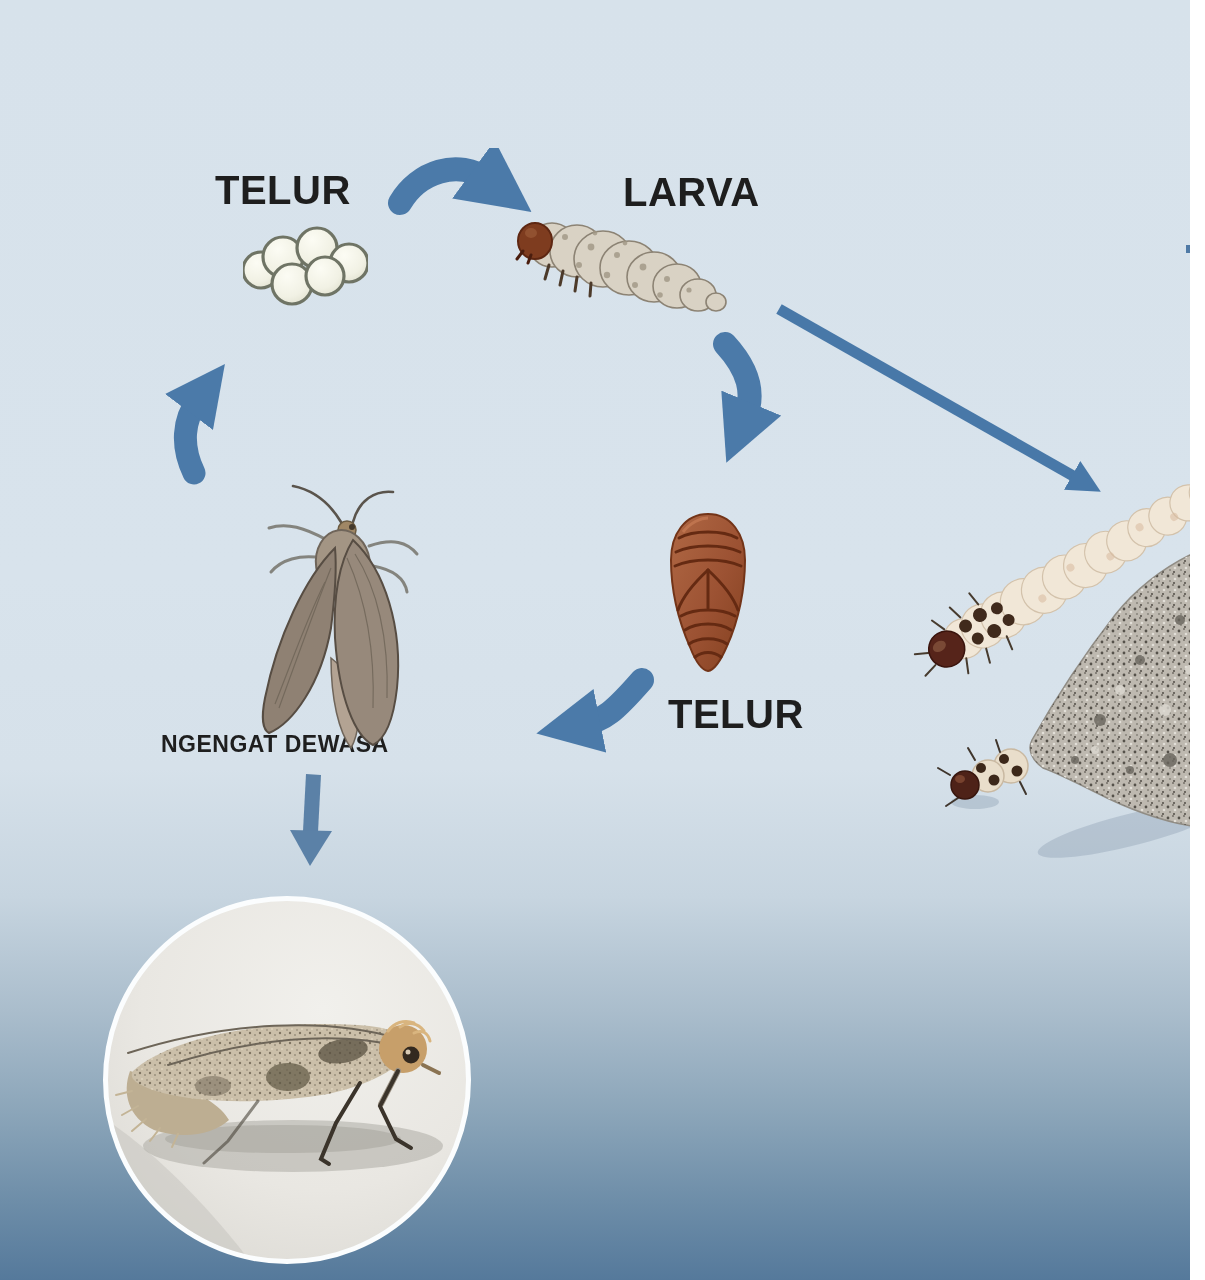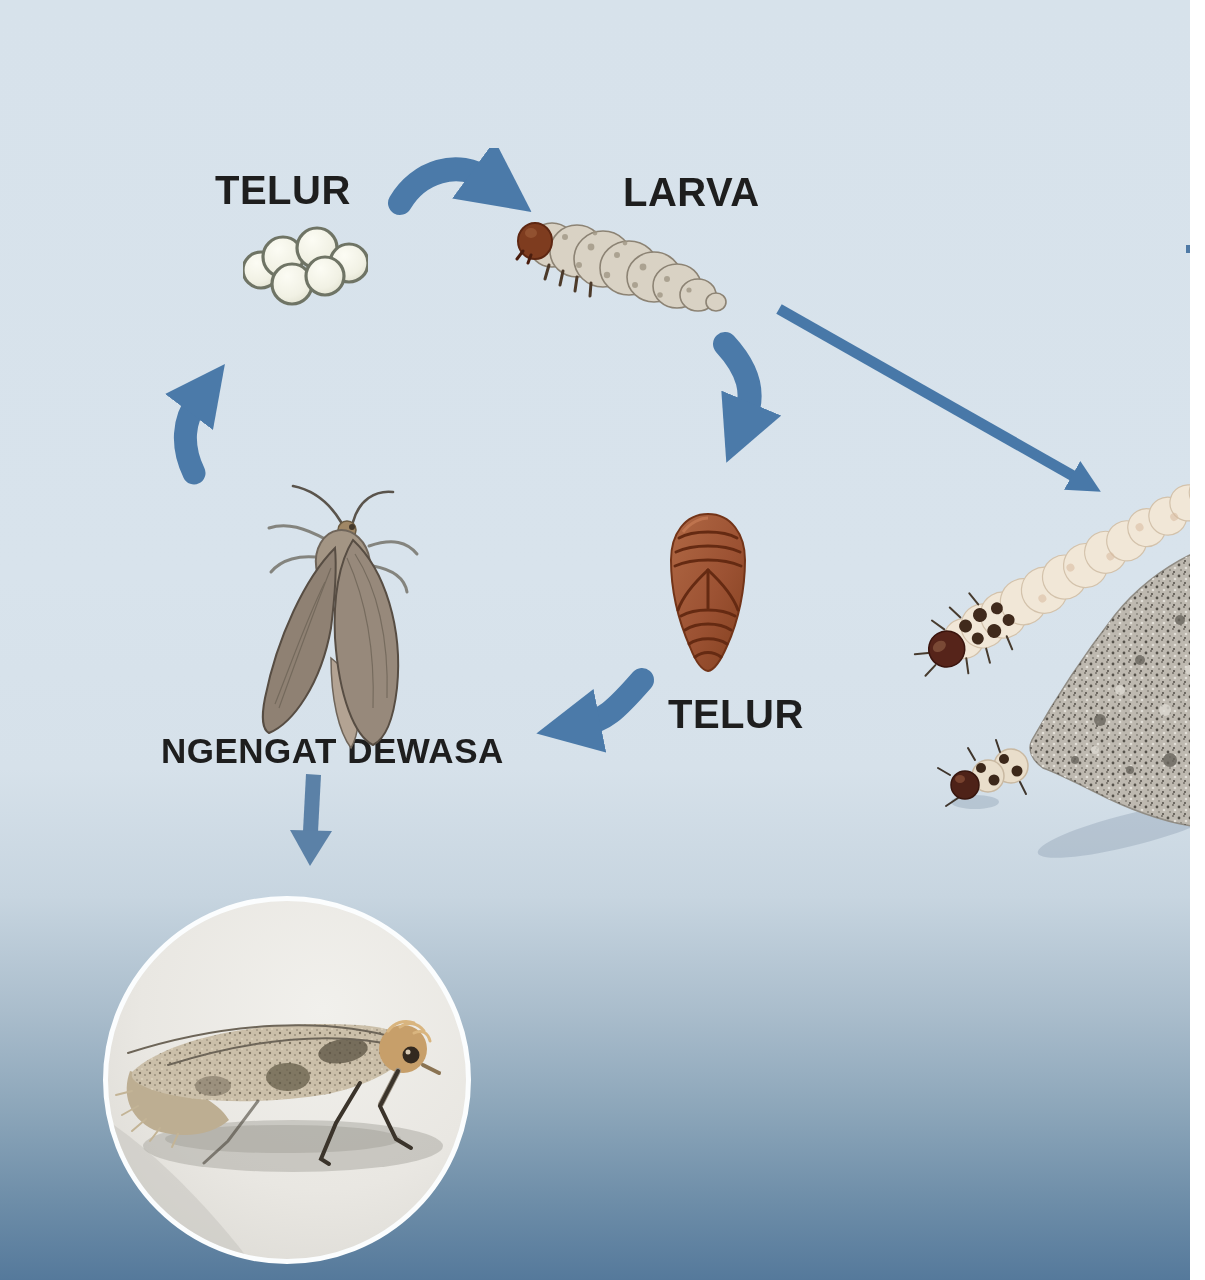--- a/index.html
+++ b/index.html
@@ -9,21 +9,21 @@
     background:linear-gradient(180deg,
       #d7e2eb 0%, #d8e3ec 45%, #d6e1ea 60%, #c7d5e0 70%,
       #aabdcc 79%, #8ba5b9 87%, #6d8da8 94%, #55799b 100%);
   }
   .abs{position:absolute;}
   .label{
     position:absolute;font-weight:800;color:#1e1e1e;letter-spacing:.5px;
     white-space:nowrap;font-family:"Liberation Sans",sans-serif;
   }
   .label-lg{font-size:40px;}
-  .label-md{font-size:35px;}
+  .label-md{font-size:23px;}
   .photo-circle{
     position:absolute;left:103px;top:896px;width:358px;height:358px;
     border-radius:50%;border:5px solid #fbfdfe;box-sizing:content-box;
     background:radial-gradient(circle at 60% 30%, #f1f0ec 0%, #e9e7e2 55%, #d8d6d0 100%);
     overflow:hidden;
   }
   .frag{position:absolute;background:#4f7aa6;}
 </style>
 </head>
 <body>

